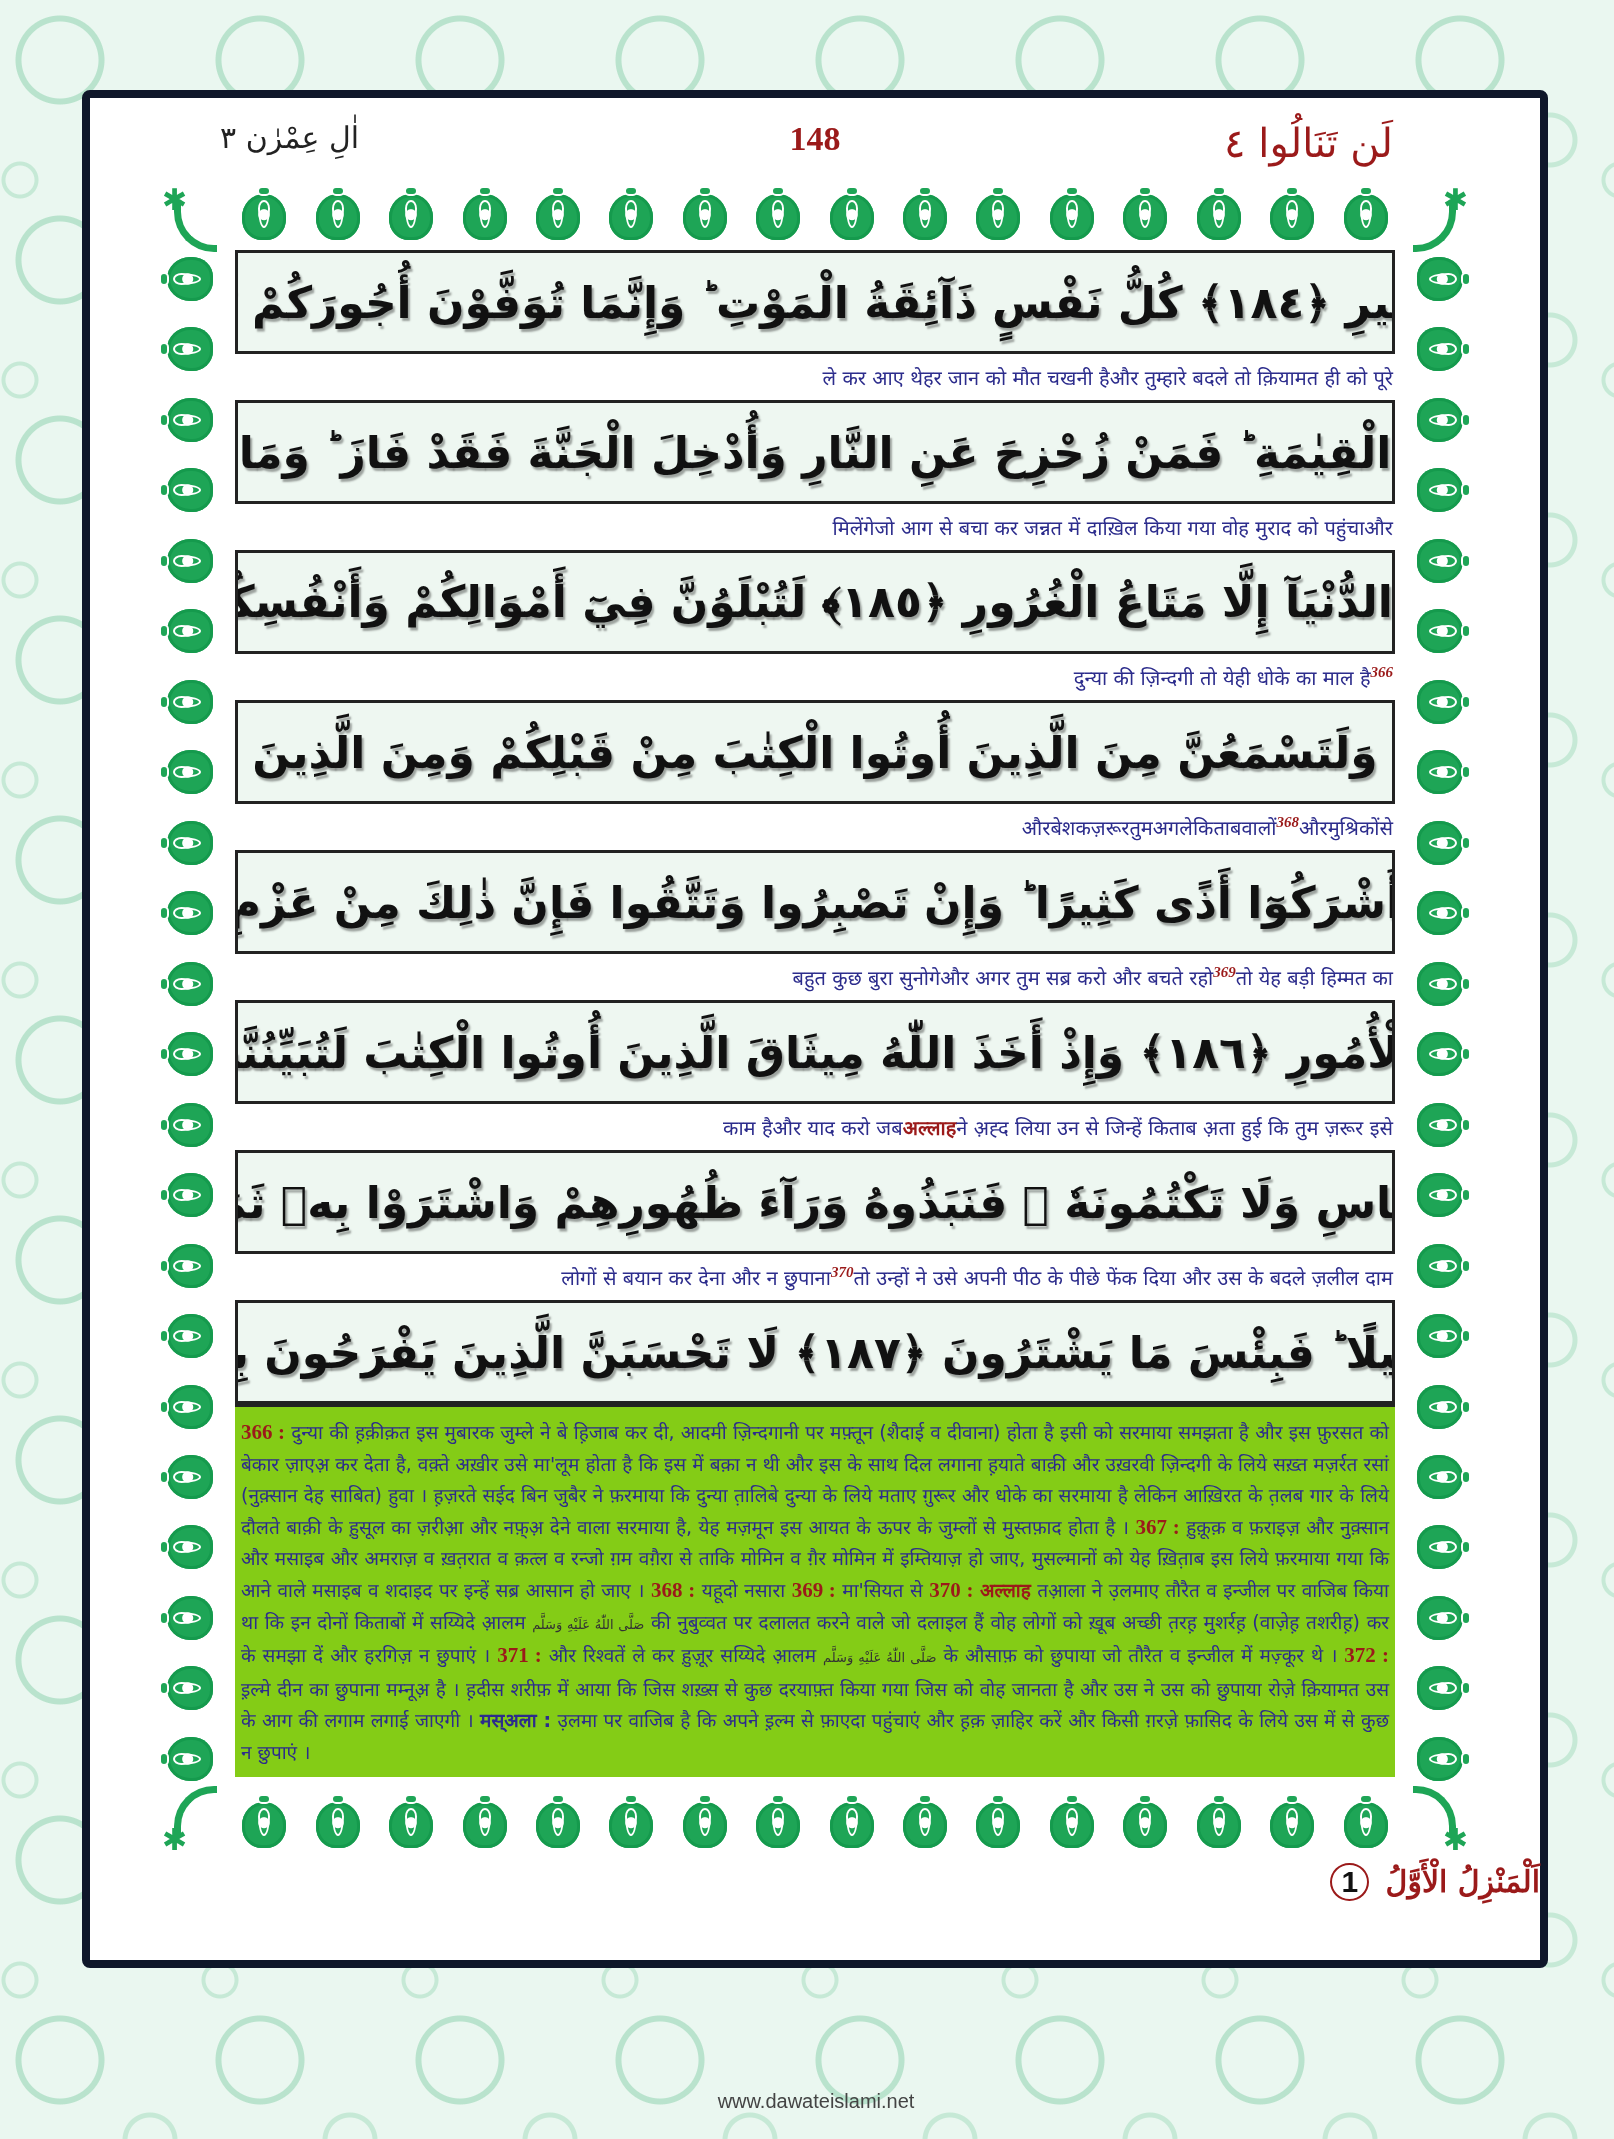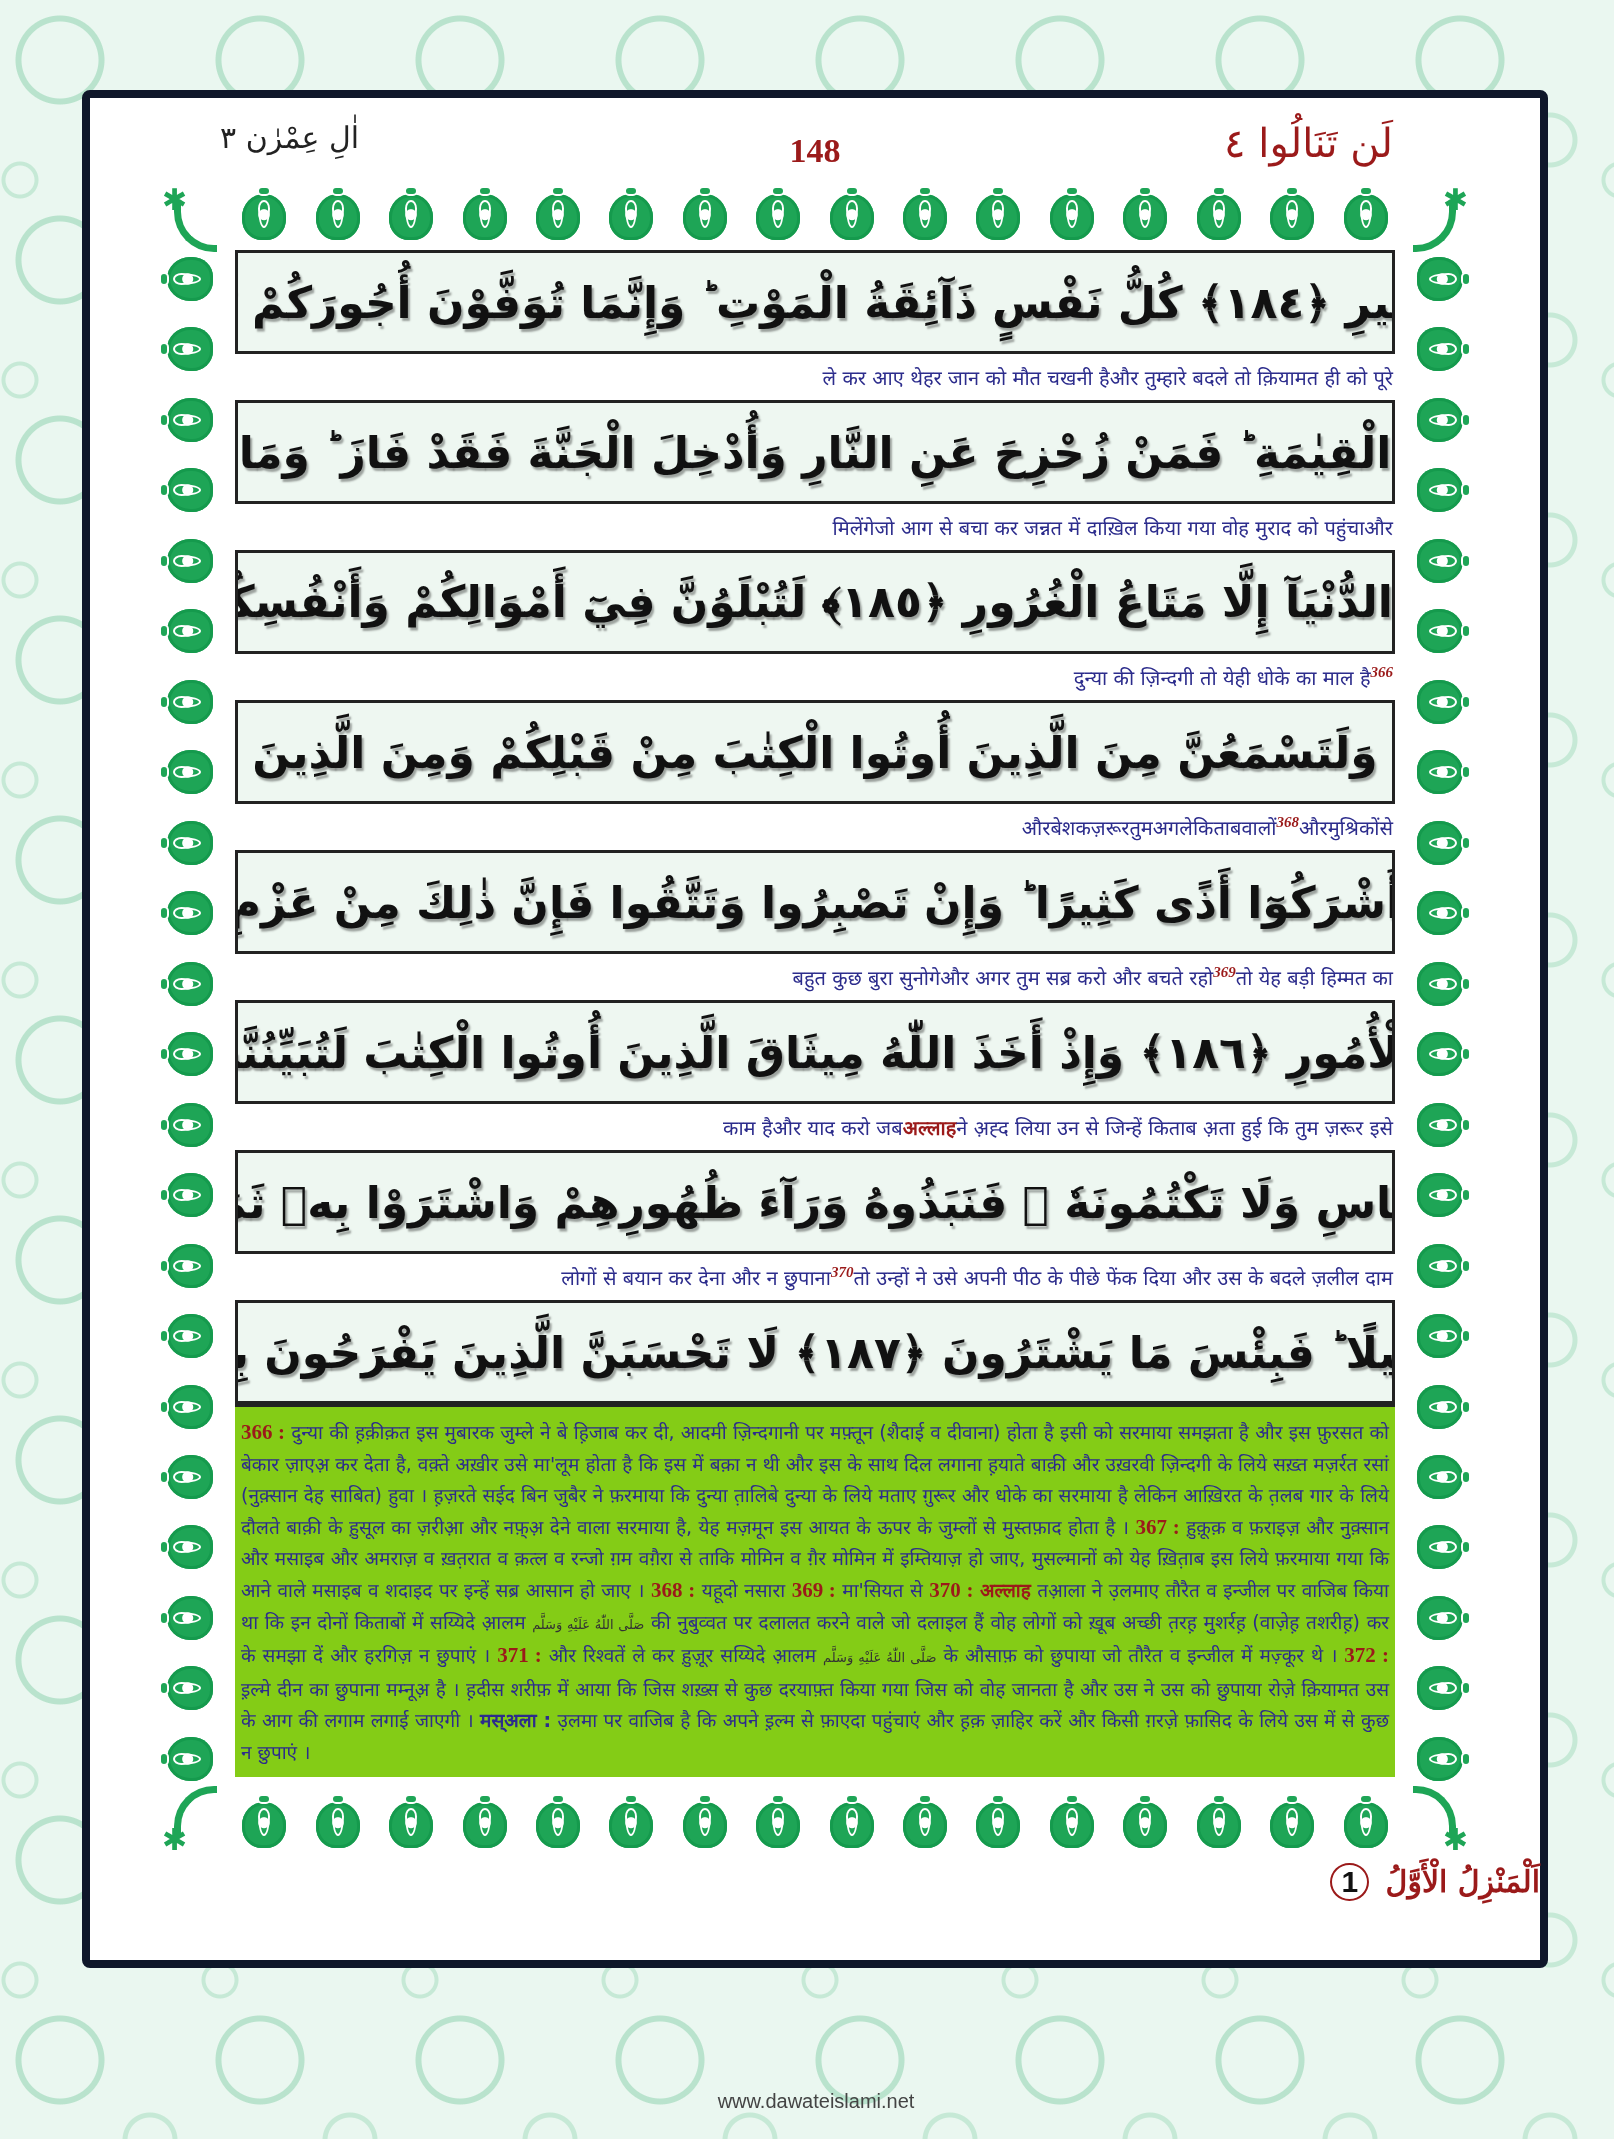--- a/index.html
+++ b/index.html
@@ -12,21 +12,21 @@
       radial-gradient(circle at 20px 180px, transparent 14px, #c6e9d6 15px, #c6e9d6 18px, transparent 19px);
     background-size: 200px 200px;
     font-family: "Liberation Sans", sans-serif;
   }
   .page {
     position: absolute; left: 82px; top: 90px; width: 1450px; height: 1862px;
     background: #ffffff; border: 8px solid #0f172a; border-radius: 8px;
   }
   .hdr { position: absolute; top: 22px; left: 0; right: 0; height: 50px; }
   .hdr-left { position: absolute; left: 130px; top: 0; font-family: "DejaVu Serif", serif; font-size: 30px; color: #222; direction: rtl; }
-  .hdr-center { position: absolute; left: 0; right: 0; text-align: center; top: 12px; font-family: "Liberation Serif", serif; font-weight: bold; font-size: 34px; color: #9b1a1a; }
+  .hdr-center { position: absolute; left: 0; right: 0; text-align: center; top: 0; font-family: "Liberation Serif", serif; font-weight: bold; font-size: 34px; color: #9b1a1a; }
   .hdr-right { position: absolute; right: 147px; top: 0; font-family: "DejaVu Serif", serif; font-size: 40px; color: #9b1a1a; direction: rtl; }
 
   .orn-row { position: absolute; left: 70px; right: 70px; height: 70px; display: flex; align-items: center; justify-content: space-between; }
   .orn-top { top: 82px; }
   .orn-bottom { top: 1690px; }
   .orn-col { position: absolute; top: 152px; height: 1538px; width: 60px; display: flex; flex-direction: column; justify-content: space-between; align-items: center; }
   .orn-col.left { left: 68px; }
   .orn-col.right { right: 68px; }
   .orn {
     width: 50px; height: 58px; position: relative;

